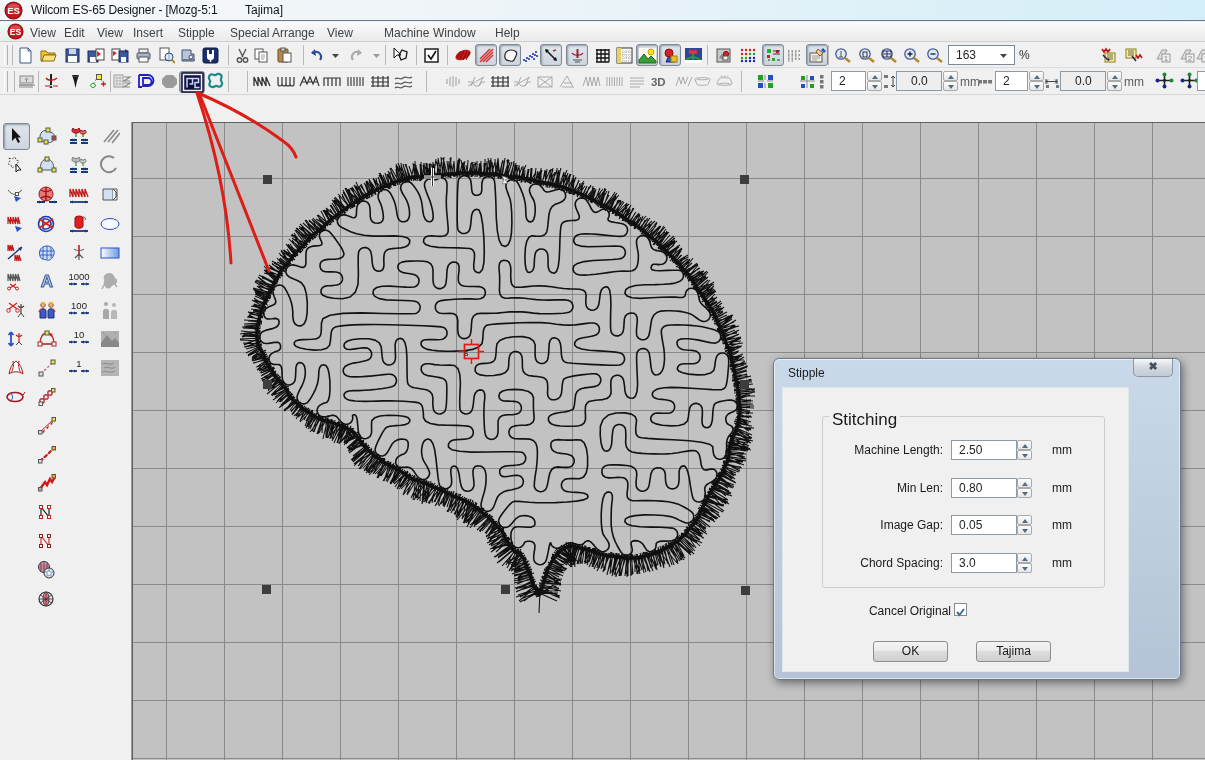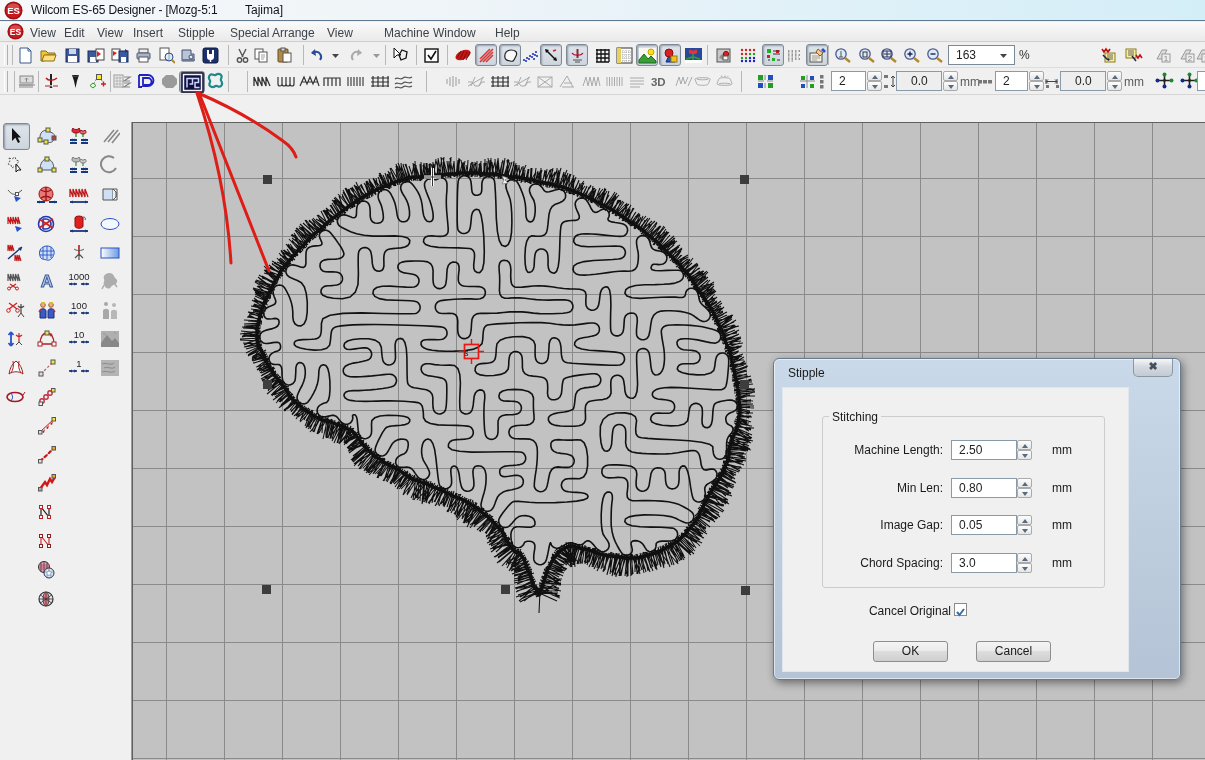--- a/index.html
+++ b/index.html
@@ -31,21 +31,21 @@
 .spin b:after{content:"";position:absolute;left:4px;top:3px;border-left:3px solid transparent;border-right:3px solid transparent;border-bottom:4px solid #5a6a7a}
 .spin i:after{content:"";position:absolute;left:4px;top:3px;border-left:3px solid transparent;border-right:3px solid transparent;border-top:4px solid #5a6a7a}
 .lbl{position:absolute;font-size:12px;color:#5a5a5a}
 #dialog{position:absolute;left:773px;top:358px;width:408px;height:322px;border-radius:6px;
  background:linear-gradient(#c9d9e9,#b4c4d6);border:1px solid #697a8a;
  box-shadow:2px 3px 9px rgba(0,0,0,.45), inset 0 0 0 1px rgba(255,255,255,.55)}
 #dlg-title{position:absolute;left:14px;top:7px;font-size:12px;color:#1a1a1a}
 #dlg-close{position:absolute;right:7px;top:0;width:40px;height:18px;background:linear-gradient(#f6f7f8,#d5dae0 45%,#c3cad2);border:1px solid #8a97a4;border-top:none;border-radius:0 0 5px 5px;color:#45505a;font-size:11px;font-weight:bold;text-align:center;line-height:15px}
 #dlg-body{position:absolute;left:8px;top:28px;width:347px;height:285px;background:#f0f0f0;border:1px solid #dfe6ec}
 .gbox{position:absolute;border:1px solid #ccc;border-radius:3px}
-.gbox span{position:absolute;left:6px;top:-7px;background:#f0f0f0;padding:0 3px;font-size:12px;color:#1a1a1a}
+.gbox span{position:absolute;left:6px;top:-7px;background:#f0f0f0;padding:0 3px;font-size:17px;color:#1a1a1a}
 .dlbl{position:absolute;font-size:12px;color:#1a1a1a;text-align:right}
 .dmm{position:absolute;font-size:12px;color:#1a1a1a}
 .btn{position:absolute;width:75px;height:21px;border:1px solid #8e8e8e;border-radius:3px;background:linear-gradient(#f4f4f4,#ebebeb 45%,#dedede 46%,#cfcfcf);font-size:12px;color:#1a1a1a;text-align:center;line-height:19px}
 .chk{position:absolute;width:13px;height:13px;background:#fff;border:1px solid #8a8a8a}
 </style></head><body>
 <div id="app">
 <div id="titlebar">
       <div id="tb-logo"><svg width="19" height="19" viewBox="0 0 20 20">
           <circle cx="10" cy="10" r="9.5" fill="#a01015"></circle>
           <circle cx="10" cy="10" r="8" fill="#c41a20"></circle>
@@ -1093,15 +1093,15 @@
 <div class="spin" style="left:234px;top:165px">
           <b></b>
           <i></i>
         </div>
 <div class="dmm" style="left:269px;top:168px">mm</div>
 <div class="dlbl" style="left:27px;top:216px;width:141px">Cancel Original</div>
 <div class="chk" style="left:171px;top:215px"><svg width="11" height="11" viewBox="0 0 11 11">
             <path d="M2 5l2.5 3L9 2" fill="none" stroke="#3a6ea5" stroke-width="2"></path>
           </svg></div>
 <div class="btn" style="left:90px;top:253px">OK</div>
-<div class="btn" style="left:193px;top:253px">Cancel</div>
+<div class="btn" style="left:193px;top:253px">Tajima</div>
 </div>
     </div>
 </div>
 </body></html>

